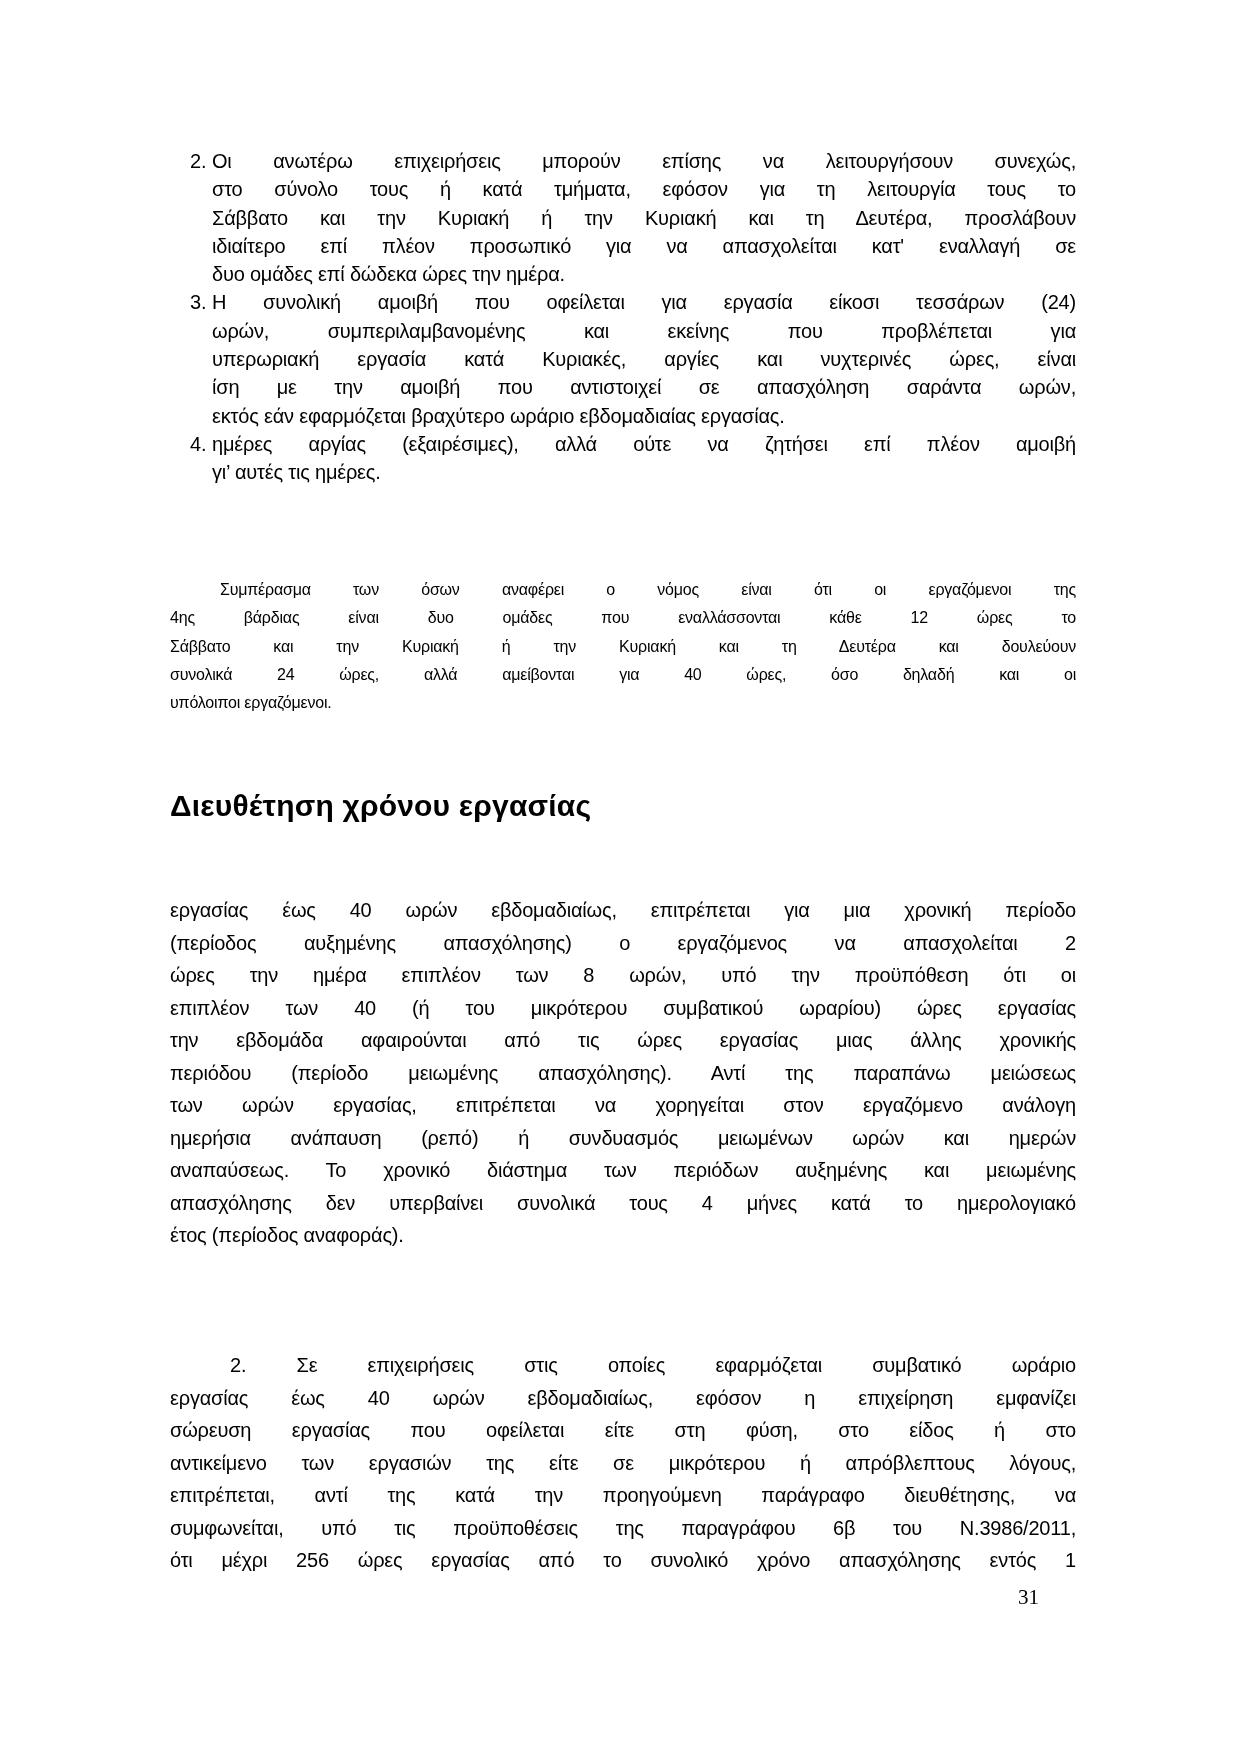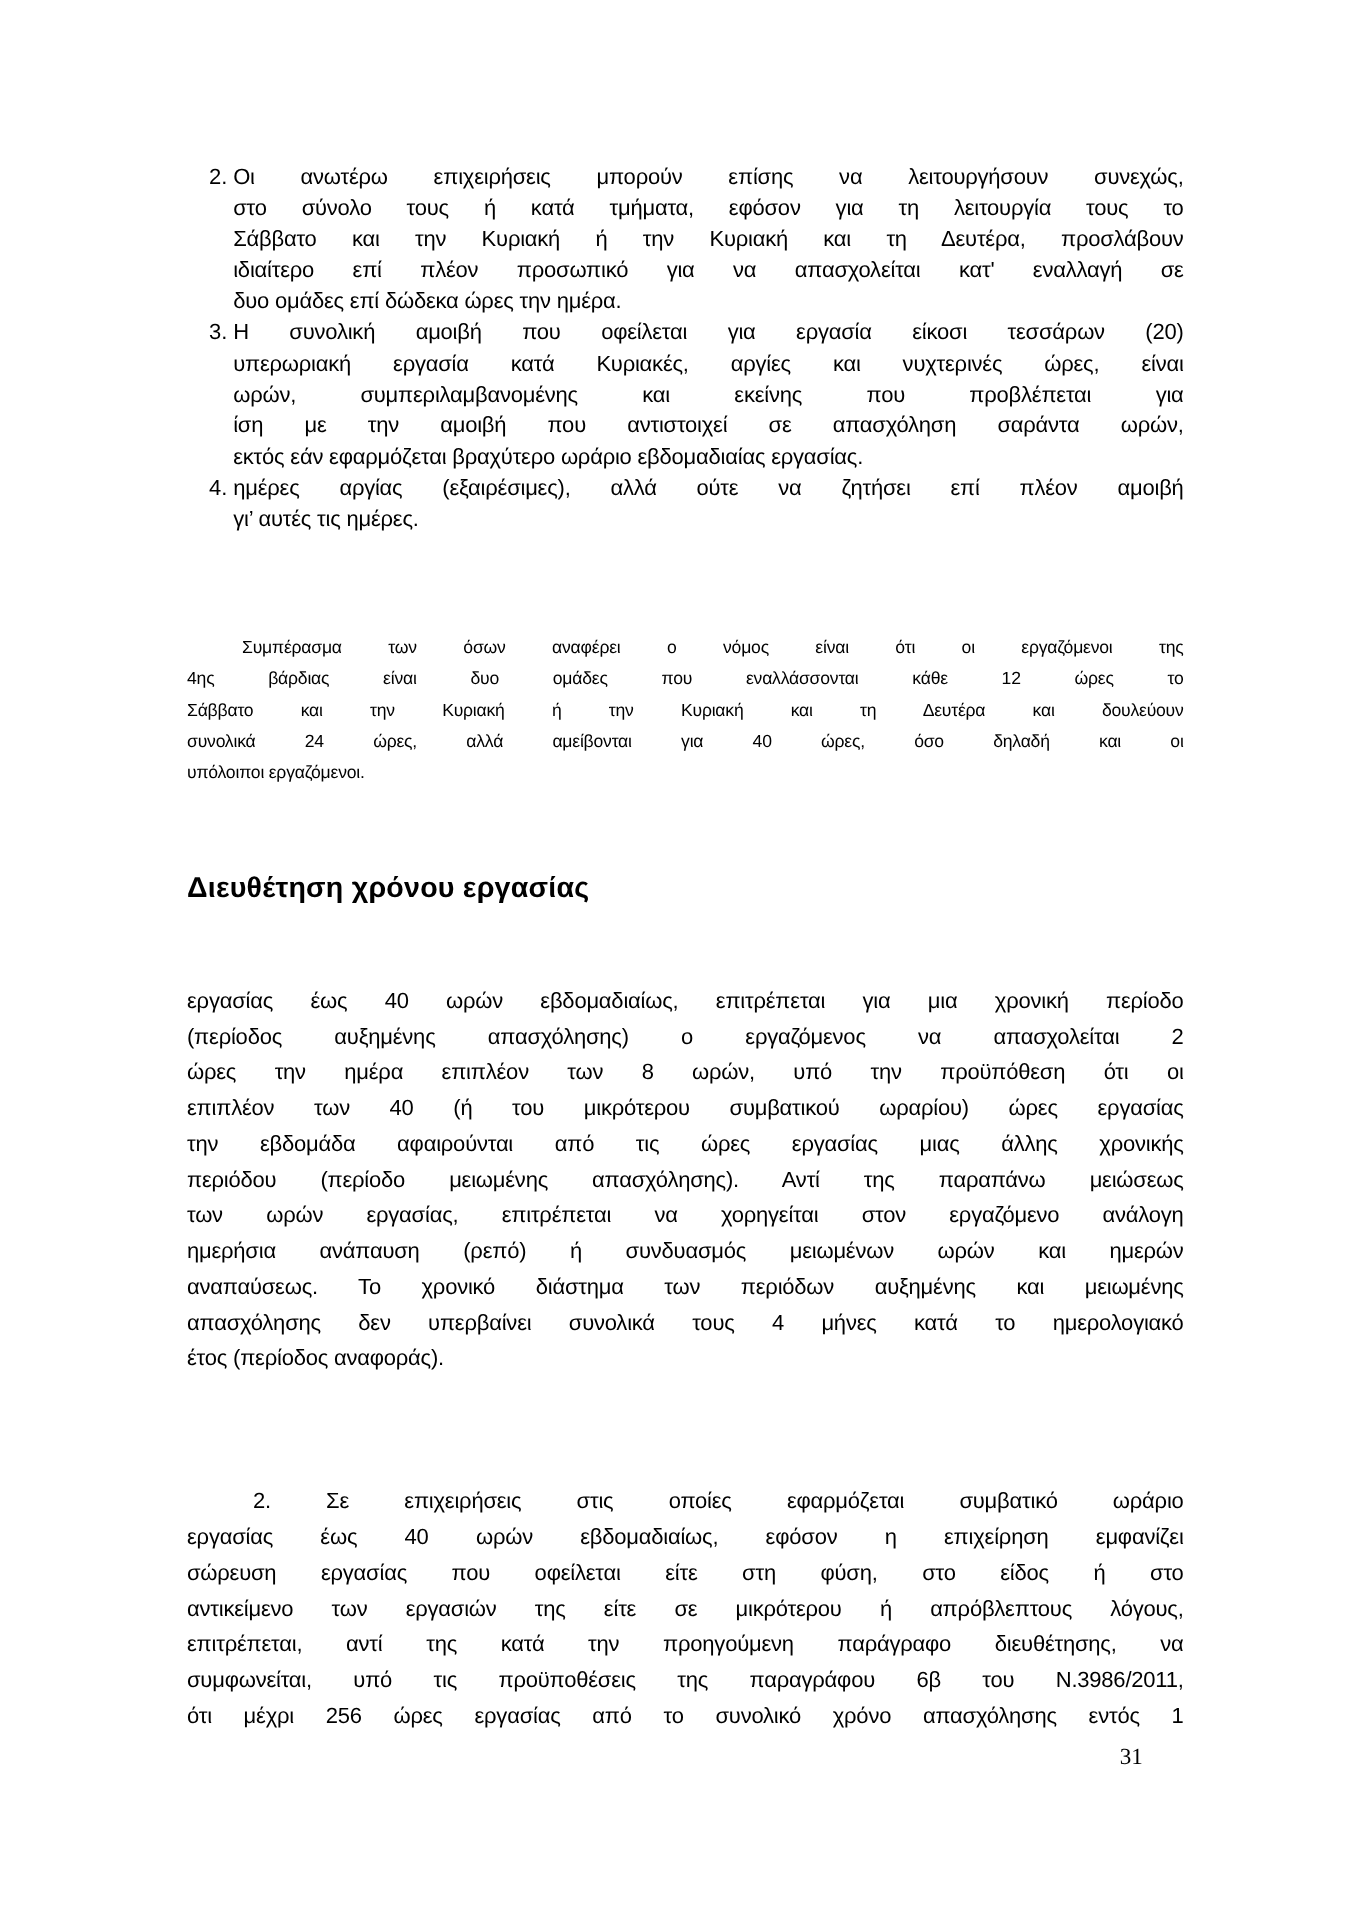--- a/index.html
+++ b/index.html
@@ -56,21 +56,21 @@
   }
   #conclusion-para { top: 576px; }
   #conclusion-para .ln.firstln { padding-left: 50px; }
   
   .section-heading {
     position: absolute;
     left: 170px;
     top: 792px;
     width: 906px;
     margin: 0;
-    font-size: 26px;
+    font-size: 30px;
     font-weight: bold;
     line-height: 28px;
     letter-spacing: 0.2px;
   }
   
   .para-wide {
     position: absolute;
     left: 170px;
     width: 906px;
     font-size: 20px;
@@ -98,23 +98,23 @@
       <div class="list-item">
         <span class="list-num">2.</span>
         <div class="ln">Οι ανωτέρω επιχειρήσεις μπορούν επίσης να λειτουργήσουν συνεχώς,</div>
         <div class="ln">στο σύνολο τους ή κατά τμήματα, εφόσον για τη λειτουργία τους το</div>
         <div class="ln">Σάββατο και την Κυριακή ή την Κυριακή και τη Δευτέρα, προσλάβουν</div>
         <div class="ln">ιδιαίτερο επί πλέον προσωπικό για να απασχολείται κατ' εναλλαγή σε</div>
         <div class="ln lastln">δυο ομάδες επί δώδεκα ώρες την ημέρα.</div>
       </div>
       <div class="list-item">
         <span class="list-num">3.</span>
-        <div class="ln">Η συνολική αμοιβή που οφείλεται για εργασία είκοσι τεσσάρων (20)</div>
+        <div class="ln">Η συνολική αμοιβή που οφείλεται για εργασία είκοσι τεσσάρων (24)</div>
+        <div class="ln">ωρών, συμπεριλαμβανομένης και εκείνης που προβλέπεται για</div>
         <div class="ln">υπερωριακή εργασία κατά Κυριακές, αργίες και νυχτερινές ώρες, είναι</div>
-        <div class="ln">ωρών, συμπεριλαμβανομένης και εκείνης που προβλέπεται για</div>
         <div class="ln">ίση με την αμοιβή που αντιστοιχεί σε απασχόληση σαράντα ωρών,</div>
         <div class="ln lastln">εκτός εάν εφαρμόζεται βραχύτερο ωράριο εβδομαδιαίας εργασίας.</div>
       </div>
       <div class="list-item">
         <span class="list-num">4.</span>
         <div class="ln">ημέρες αργίας (εξαιρέσιμες), αλλά ούτε να ζητήσει επί πλέον αμοιβή</div>
         <div class="ln lastln">γι’ αυτές τις ημέρες.</div>
       </div>
     </div>
 

